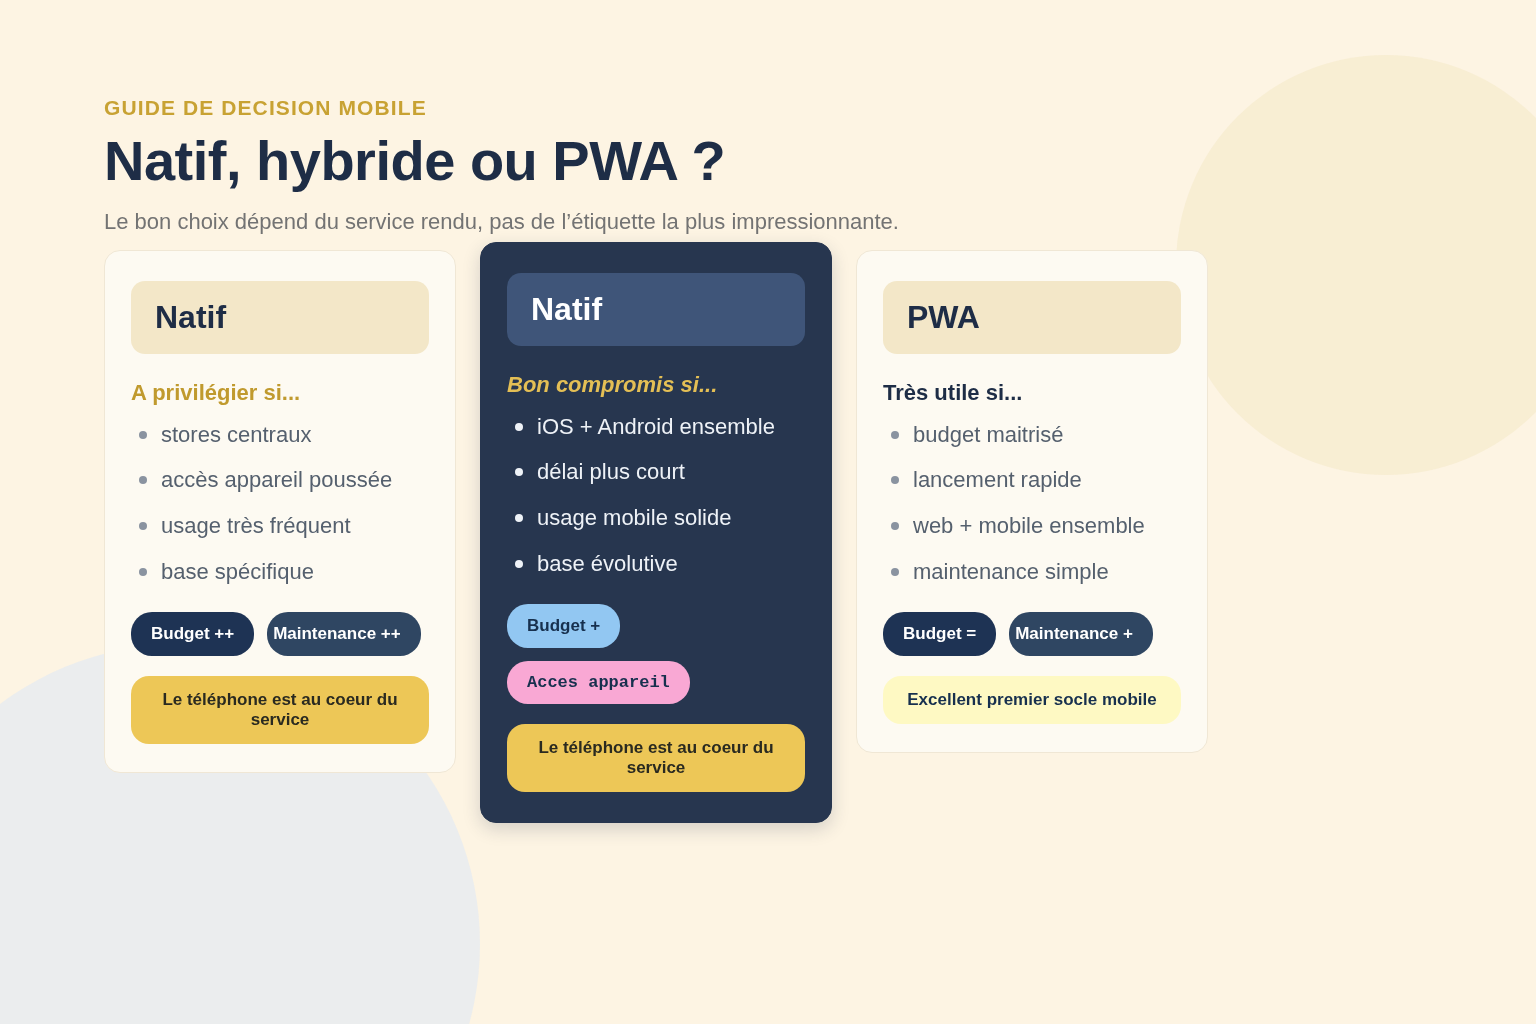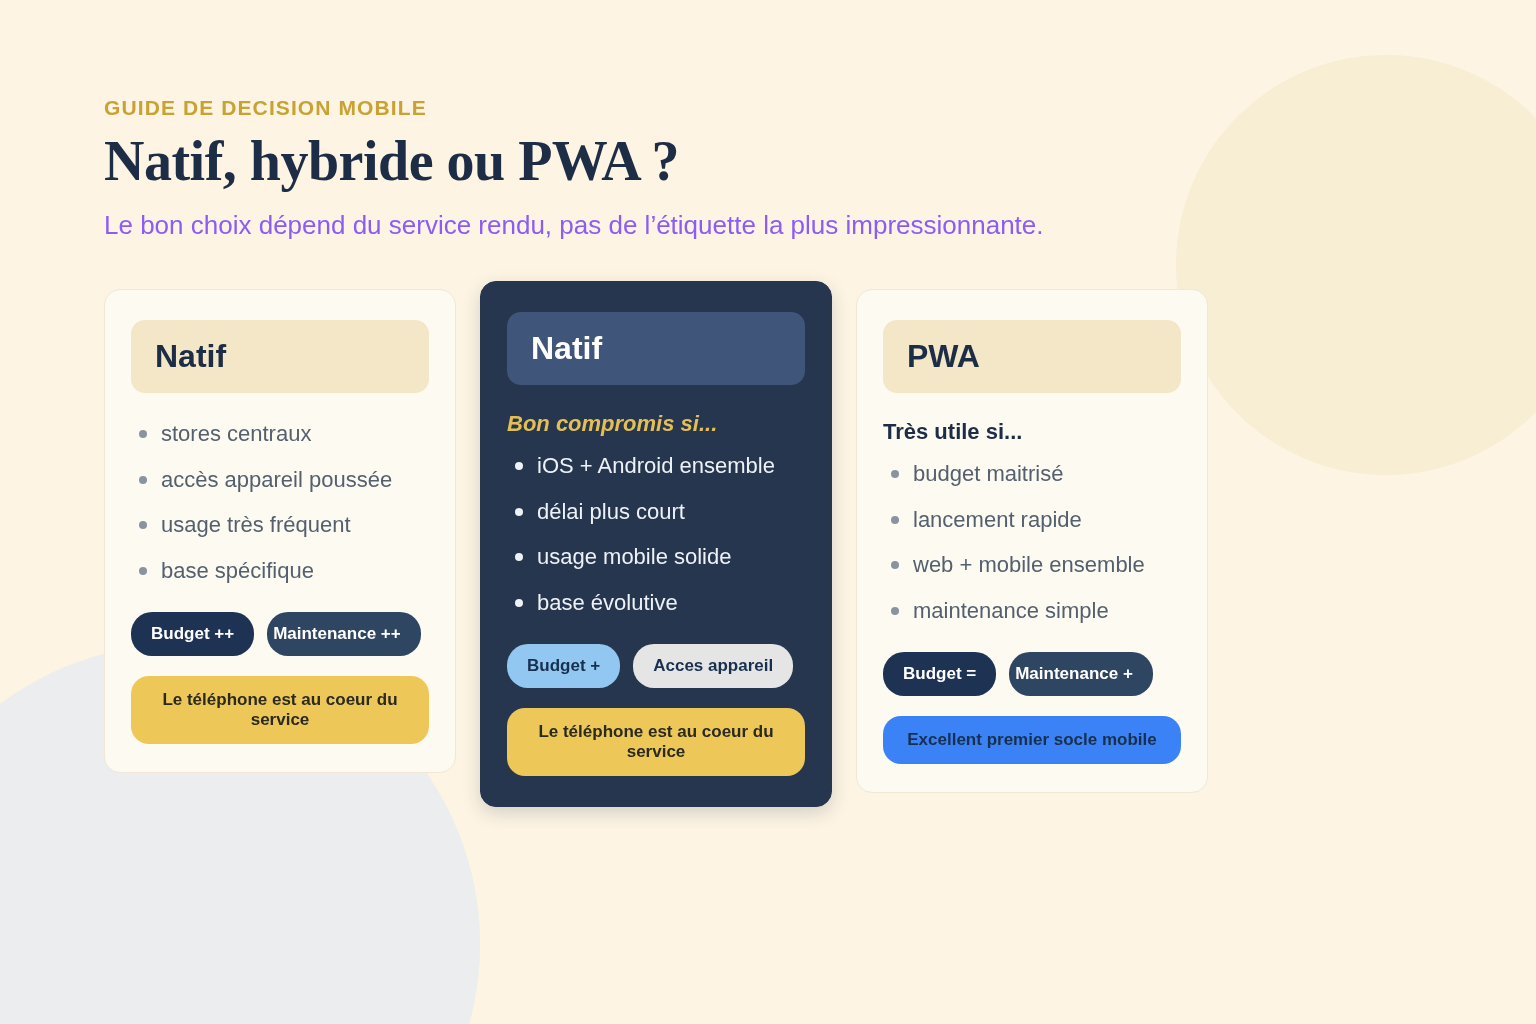--- a/index.html
+++ b/index.html
@@ -55,27 +55,26 @@
     text-transform: uppercase;
     margin-bottom: 10px;
   }
   .title {
     font-size: 56px;
     font-weight: bold;
     color: #1e2d46;
     letter-spacing: -0.5px;
     line-height: 1.12;
     margin-bottom: 14px;
-    font-family: Liberation Serif, serif;
   }
   .subtitle {
-    font-size: 26px;
-    color: #8b5cf6;
+    font-size: 22px;
+    color: #737373;
     line-height: 1.4;
-    margin-bottom: 46px;
+    margin-bottom: 12px;
   }
 
   
   .cards {
     display: flex;
     gap: 24px;
     align-items: flex-start;
   }
 
   .card {
@@ -151,31 +150,31 @@
   .tag {
     border-radius: 21px;
     padding: 12px 20px;
     font-size: 17px;
     font-weight: bold;
     white-space: nowrap;
   }
   .tag-navy  { background: #1e3354; color: #ffffff; }
   .tag-slate { background: #2f4662; color: #ffffff; padding-left: 6px; }
   .tag-sky   { background: #92c7f2; color: #17304e; }
-  .tag-sky2  { background: #e5e5e5; color: #17304e; }
+  .tag-sky2  { background: #f9a8d4; color: #17304e; font-family: Liberation Mono, monospace; }
 
   .footer-pill {
     border-radius: 18px;
     padding: 14px 22px;
     font-size: 17px;
     font-weight: bold;
     text-align: center;
   }
   .pill-gold { background: #edc757; color: #2a2a20; }
-  .pill-sky  { background: #3b82f6; color: #17304e; }
+  .pill-sky  { background: #fef9c3; color: #17304e; }
 
   
   .question {
     margin-top: 34px;
     font-size: 22px;
     color: #7b8695;
     line-height: 1.4;
   }
   .question b { color: #1e2d46; }
 </style>
@@ -188,20 +187,21 @@
 <div class="page">
 
   <div class="eyebrow">GUIDE DE DECISION MOBILE</div>
   <h1 class="title">Natif, hybride ou PWA ?</h1>
   <p class="subtitle">Le bon choix dépend du service rendu, pas de l’étiquette la plus impressionnante.</p>
 
   <div class="cards">
 
     <div class="card light">
       <div class="card-chip chip-cream">Natif</div>
+      <div class="card-lead lead-gold">A privilégier si...</div>
       <ul class="bullets">
         <li>stores centraux</li>
         <li>accès appareil poussée</li>
         <li>usage très fréquent</li>
         <li>base spécifique</li>
       </ul>
       <div class="tag-row">
         <span class="tag tag-navy">Budget ++</span>
         <span class="tag tag-slate">Maintenance ++</span>
       </div>

